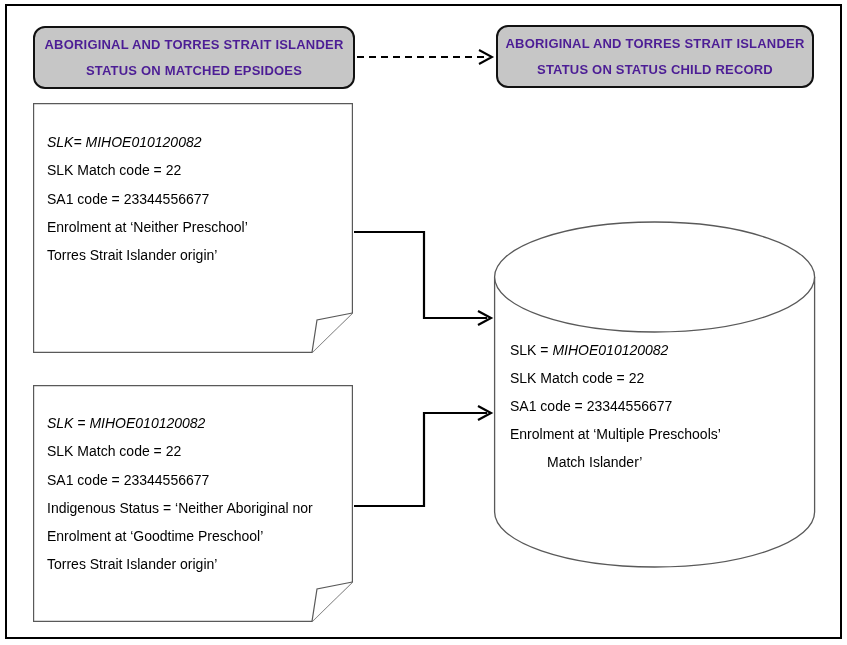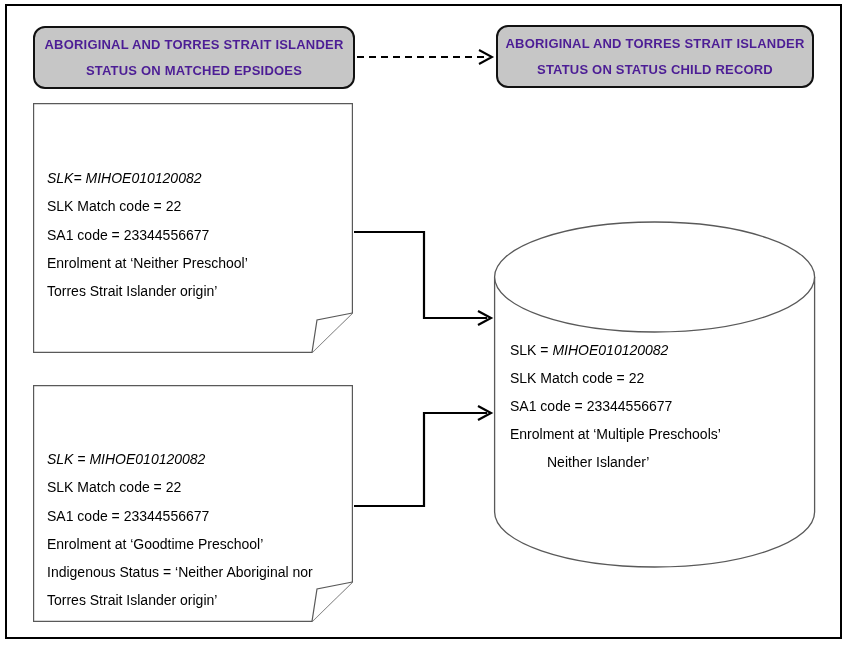--- a/index.html
+++ b/index.html
@@ -23,21 +23,21 @@
   .header.left  { left:33px;  top:26px; width:322px; height:63px; }
   .header.right { left:496px; top:25px; width:318px; height:63px; }
 
   .note { position:absolute; width:320px; }
   .note.top    { left:33px; top:103px; height:250px; }
   .note.bottom { left:33px; top:385px; height:237px; }
   .note svg { position:absolute; left:0; top:0; }
   .note .text { position:absolute; left:14px; right:8px; font-size:14px; line-height:28.3px; }
   .note.top .text { top:25px; }
   .note.bottom .text { top:24px; }
-  .it { font-style:italic;margin-top:36px; }
+  .it { font-style:italic; }
 
   .cylinder-svg { position:absolute; left:493px; top:221px; }
   .cylinder-text { position:absolute; left:510px; top:336px; width:302px; font-size:14px; line-height:28px; }
   .cylinder-text .indent { padding-left:37px; }
 
   .connectors { position:absolute; left:0; top:0; pointer-events:none; }
   .shape-stroke { stroke:var(--shape_stroke,#595959); }
 </style>
 </head>
 <body>
@@ -72,36 +72,36 @@
 
   <div class="note bottom">
     <svg width="320" height="237" viewBox="0 0 320 237">
       <path d="M0.6 0.6 H319.4 V197 L279 236.4 H0.6 Z" fill="#ffffff" class="shape-stroke" stroke-width="1.2"></path>
       <path d="M319.4 197 L284 204 L279 236.4" fill="#ffffff" class="shape-stroke" stroke-width="1.2"></path>
     </svg>
     <div class="text">
       <div class="it">SLK = MIHOE010120082</div>
       <div>SLK Match code = 22</div>
       <div>SA1 code = 23344556677</div>
+      <div>Indigenous Status = ‘Neither Aboriginal nor</div>
       <div>Enrolment at ‘Goodtime Preschool’</div>
-      <div>Indigenous Status = ‘Neither Aboriginal nor</div>
       <div>Torres Strait Islander origin’</div>
     </div>
   </div>
 
   <svg class="cylinder-svg" width="324" height="350" viewBox="0 0 324 350">
     <path d="M1.6 56 L1.6 291 A160 55 0 0 0 321.6 291 L321.6 56" fill="#ffffff" class="shape-stroke" stroke-width="1.3"></path>
     <ellipse cx="161.6" cy="56" rx="160" ry="55" fill="#ffffff" class="shape-stroke" stroke-width="1.3"></ellipse>
   </svg>
   <div class="cylinder-text">
     <div><span>SLK = </span><span class="it">MIHOE010120082</span></div>
     <div>SLK Match code = 22</div>
     <div>SA1 code = 23344556677</div>
     <div>Enrolment at ‘Multiple Preschools’</div>
-    <div class="indent">Neither Islander’</div>
+    <div class="indent">Match Islander’</div>
   </div>
 
   <svg class="connectors" width="847" height="645" viewBox="0 0 847 645">
 
     <g stroke="var(--connector,#000)" stroke-width="2" fill="none">
       <path d="M357 57 H485" stroke-dasharray="7 5"></path>
       <path d="M479 50 L492 57 L479 64"></path>
     </g>
 
     <g stroke="var(--connector,#000)" stroke-width="2.2" fill="none">

